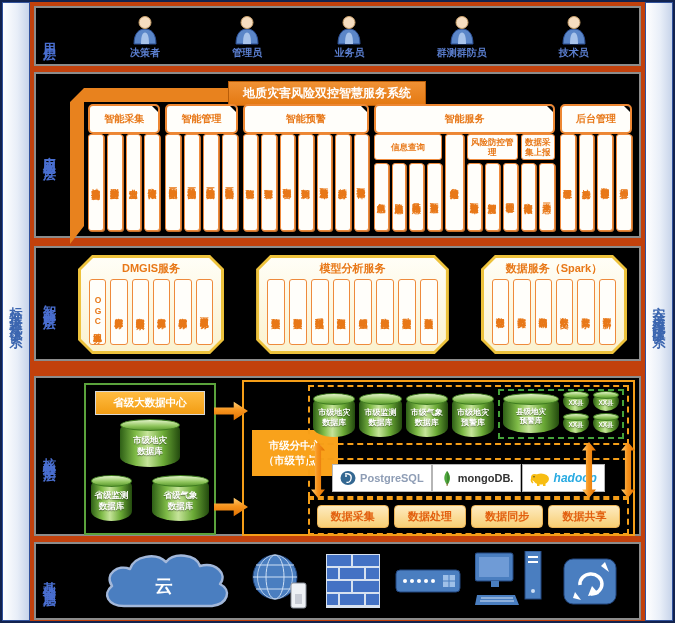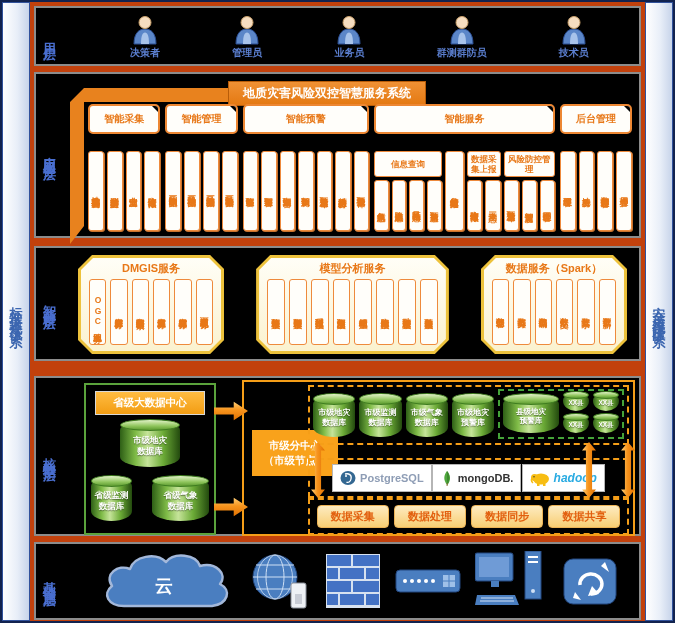--- a/index.html
+++ b/index.html
@@ -16,21 +16,21 @@
   
   #user-panel{top:4px;height:60px;}
   .user-row{position:absolute;left:58px;right:14px;top:4px;bottom:2px;display:flex;justify-content:space-around;align-items:center;}
   .user{display:flex;flex-direction:column;align-items:center;gap:1px;}
   .ulabel{color:#5b7fd0;font-weight:bold;font-size:10px;}
   
   #app-panel{top:70px;height:166px;}
   .app-title{position:absolute;left:192px;top:7px;z-index:2;background:linear-gradient(180deg,#f09134,#e47912);color:#fff;font-weight:bold;font-size:12px;padding:3px 14px;border:1px solid #b85c08;}
   .bracket{position:absolute;left:0;top:0;z-index:1;}
   .groups{position:absolute;left:52px;right:7px;top:30px;bottom:5px;display:flex;gap:5px;z-index:2;}
-  .group{display:flex;flex-direction:column;gap:17px;min-width:0;}
+  .group{display:flex;flex-direction:column;gap:0;min-width:0;}
   .ghead{position:relative;height:26px;border:2px solid #ed8733;border-radius:5px;background:#fffefa;color:#e87818;font-weight:bold;font-size:10px;display:flex;align-items:center;justify-content:center;overflow:hidden;}
   .ghead::after{content:"";position:absolute;top:-1px;right:-1px;border-left:8px solid transparent;border-top:8px solid #000;}
   .cols{flex:1;display:flex;gap:3px;min-height:0;min-width:0;}
   .col{flex:1 1 0;min-width:0;background:#fffefa;border:1px solid #ee8a3c;border-radius:3px;box-shadow:1px 1px 0 #c8702a;display:flex;align-items:center;justify-content:center;overflow:hidden;}
   .col .vtxt{color:#e87818;font-weight:bold;font-size:8.5px;letter-spacing:.5px;}
   .subgroup{display:flex;flex-direction:column;gap:3px;min-width:0;}
   .subhead{height:24px;border:1px solid #ee8a3c;border-radius:3px;background:#fffefa;color:#e87818;font-weight:bold;font-size:8.5px;line-height:1.2;display:flex;align-items:center;justify-content:center;text-align:center;padding:0 1px;}
   
   #analysis-panel{top:244px;height:115px;}
   .aboxes{position:absolute;left:42px;right:12px;top:7px;bottom:5px;display:flex;gap:32px;}
@@ -215,42 +215,42 @@
                   <span class="vtxt">风险区信息</span>
                 </div>
                 <div class="col">
                   <span class="vtxt">预警信息</span>
                 </div>
               </div>
             </div>
             <div class="col" style="flex: 1 1 0px;">
               <span class="vtxt">信息智能推送</span>
             </div>
+            <div class="subgroup" style="flex: 3 1 0px;">
+              <div class="subhead">风险防控管理</div>
+              <div class="cols">
+                <div class="col">
+                  <span class="vtxt">预警信息发布</span>
+                </div>
+                <div class="col">
+                  <span class="vtxt">智慧调度</span>
+                </div>
+                <div class="col">
+                  <span class="vtxt">挂图管理</span>
+                </div>
+              </div>
+            </div>
             <div class="subgroup" style="flex: 2 1 0px;">
               <div class="subhead">数据采集上报</div>
               <div class="cols">
                 <div class="col">
                   <span class="vtxt">灾险情速报</span>
                 </div>
                 <div class="col">
                   <span class="vtxt">三查动态</span>
-                </div>
-              </div>
-            </div>
-            <div class="subgroup" style="flex: 3 1 0px;">
-              <div class="subhead">风险防控管理</div>
-              <div class="cols">
-                <div class="col">
-                  <span class="vtxt">预警信息发布</span>
-                </div>
-                <div class="col">
-                  <span class="vtxt">智慧调度</span>
-                </div>
-                <div class="col">
-                  <span class="vtxt">挂图管理</span>
                 </div>
               </div>
             </div>
           </div>
         </div>
         <div class="group" style="flex: 4 1 0px;">
           <div class="ghead">后台管理</div>
           <div class="cols">
             <div class="col">
               <span class="vtxt">模型管理</span>

